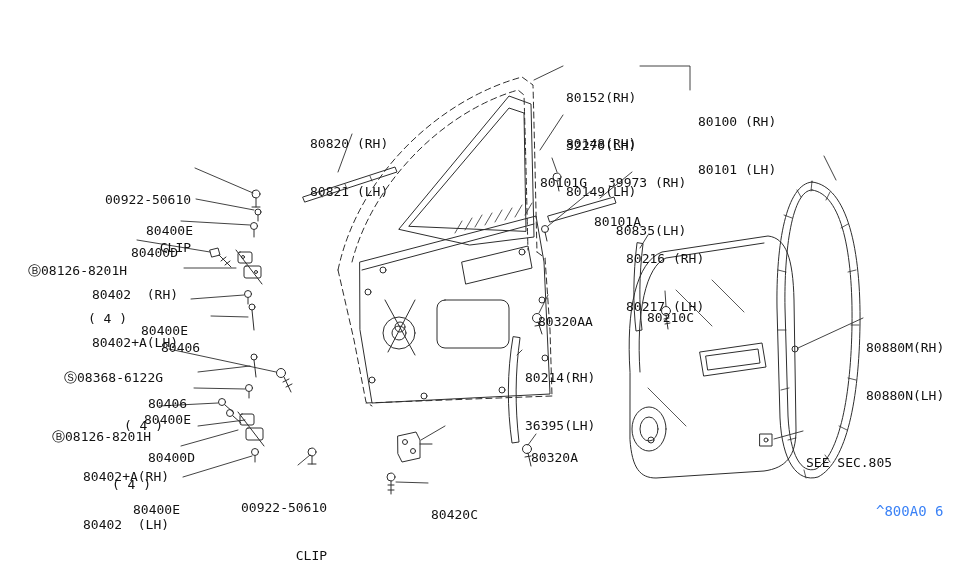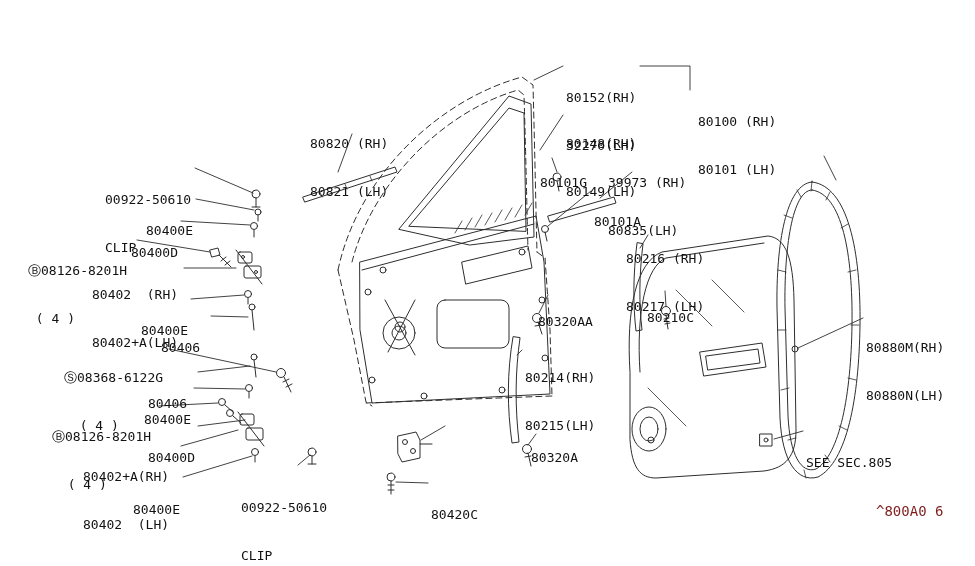--- a/index.html
+++ b/index.html
@@ -10,26 +10,27 @@
     overflow:hidden;
     font-family:"DejaVu Sans Mono","DejaVu Sans",monospace;
   }
   #art{position:absolute;left:0;top:0;}
   .lbl{
     position:absolute;
     font:13px/16px "DejaVu Sans Mono","DejaVu Sans",monospace;
     color:#121212;
     white-space:pre;
     letter-spacing:0px;
+    text-align:right;
   }
   .lbl span{display:block;}
   .footer-code{
     position:absolute;
     font:14px/16px "DejaVu Sans Mono","DejaVu Sans",monospace;
-    color:#7f1d1d;
+    color:#3b82f6;
   }
 </style>
 </head>
 <body>
 
 <div id="stage">
 
   <svg id="art" width="975" height="566" viewBox="0 0 975 566" fill="none" stroke="#2e2e2e" stroke-width="1" stroke-linecap="round" stroke-linejoin="round">
 
     <g stroke-dasharray="6 4">
@@ -349,21 +350,21 @@
     <span>80320AA</span>
   </div>
 
   <div class="lbl" style="left:866px;top:308px">
     <span>80880M(RH)</span>
     <span>80880N(LH)</span>
   </div>
 
   <div class="lbl" style="left:525px;top:338px">
     <span>80214(RH)</span>
-    <span>80215(LH)</span>
+    <span>36395(LH)</span>
   </div>
 
 
   <div class="lbl" style="left:531px;top:418px">
     <span>80320A</span>
   </div>
 
   <div class="lbl" style="left:431px;top:475px">
     <span>80420C</span>
   </div>

